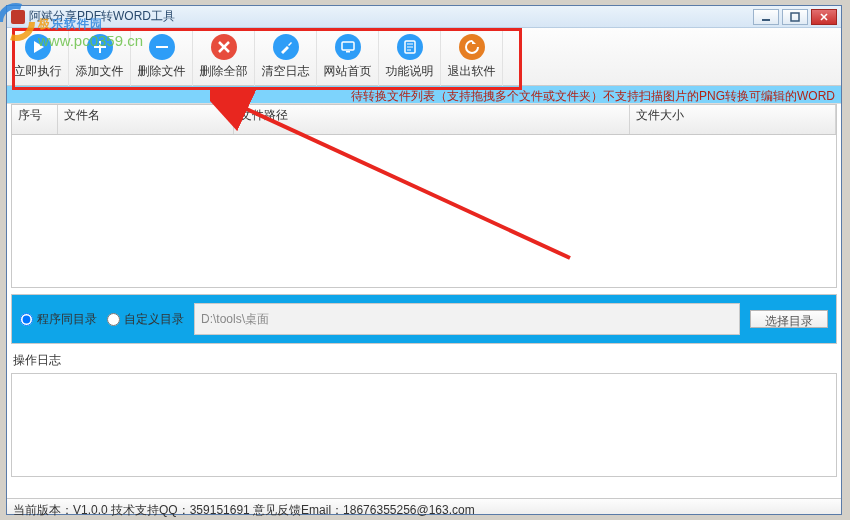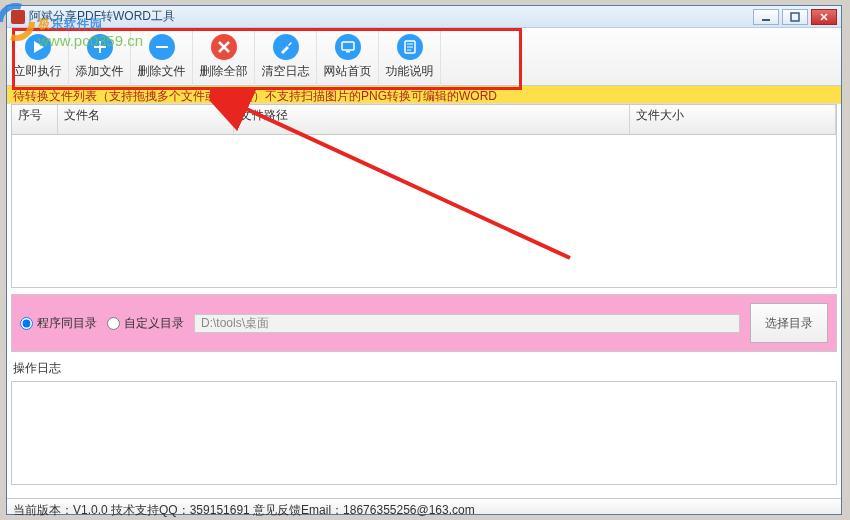--- a/index.html
+++ b/index.html
@@ -28,37 +28,37 @@
   .ico-web   { background:#2e9df7; color:#fff; }
   .ico-help  { background:#2e9df7; color:#fff; }
   .ico-exit  { background:#e67e22; color:#fff; }
   .ico svg { width:16px; height:16px; fill:#fff; }
 
   
   .redbox { position:absolute; left:12px; top:28px; width:510px; height:62px; border:3px solid #e8261f; pointer-events:none; }
   .redarrow { position:absolute; left:210px; top:88px; pointer-events:none; }
 
   
-  .listhint { height:18px; padding:2px 6px; color:#b02418; font-size:12px; background:#fde047; border-bottom:1px solid #ddd; white-space:nowrap; overflow:hidden;}
+  .listhint { height:18px; padding:2px 6px; color:#b02418; font-size:12px; background:#7dd3fc; border-bottom:1px solid #ddd; white-space:nowrap; overflow:hidden;text-align:right;}
 
   
   .tablewrap { border:1px solid #c9c9c9; margin:0 4px; background:#fff; }
   .thead { display:flex; height:30px; background:linear-gradient(#fdfdfd,#ececec); border-bottom:1px solid #c9c9c9;}
   .th { border-right:1px solid #d4d4d4; padding:2px 6px; font-size:12px; color:#333; }
   .th0{width:46px;} .th1{width:176px;} .th2{width:396px;} .th3{flex:1;}
   .tbody { height:152px; background:#fff; overflow:auto; }
 
   
   .group { margin:6px 4px 0 4px; }
   .group-title { font-size:12px; color:#333; padding:2px 2px; }
-  .group-body { border:1px solid #c9c9c9; padding:8px; background:#f9a8d4; display:flex; align-items:center; gap:10px;}
+  .group-body { border:1px solid #c9c9c9; padding:8px; background:#0ea5e9; display:flex; align-items:center; gap:10px;}
   .radio { display:flex; align-items:center; gap:4px; color:#333; }
   .radio input { margin:0; }
-  .pathbox { flex:1; height:19px; border:1px solid #c9c9c9; background:#f2f2f2; color:#888; padding:2px 6px; }
-  .browse { height:40px; padding:2px 14px; border:1px solid #b5b5b5; background:linear-gradient(#fdfdfd,#eee); color:#555; }
+  .pathbox { flex:1; height:32px; border:1px solid #c9c9c9; background:#f2f2f2; color:#888; padding:2px 6px; }
+  .browse { height:18px; padding:2px 14px; border:1px solid #b5b5b5; background:linear-gradient(#fdfdfd,#eee); color:#555; }
 
   
   .logbody { border:1px solid #c9c9c9; height:104px; background:#fff; margin-top:2px;}
 
   
   .status { position:absolute; bottom:0; left:0; right:0; height:16px; border-top:1px solid #c9c9c9; background:linear-gradient(#fdfdfd,#efefef); padding:3px 6px; color:#333; font-size:12px;}
 
   
   .watermark { position:absolute; left:-12px; top:-2px; pointer-events:none; opacity:0.85; }
   .watermark .wm-text { font-family: Arial, sans-serif; font-size:24px; font-weight:bold; letter-spacing:1px; }
@@ -149,20 +149,29 @@
     <div class="tool">
       <div class="ico ico-help">
           <svg viewBox="0 0 16 16">
             <rect x="3" y="2" width="10" height="12" rx="1" fill="none" stroke="#fff" stroke-width="1.5"></rect>
             <line x1="5" y1="5" x2="11" y2="5" stroke="#fff"></line>
             <line x1="5" y1="8" x2="11" y2="8" stroke="#fff"></line>
             <line x1="5" y1="11" x2="9" y2="11" stroke="#fff"></line>
           </svg>
         </div>
       <span class="lbl">功能说明</span>
+    </div>
+    <div class="tool">
+      <div class="ico ico-exit">
+          <svg viewBox="0 0 16 16">
+            <path d="M8 2 A6 6 0 1 0 14 8" fill="none" stroke="#fff" stroke-width="2"></path>
+            <polygon points="8,1 12,5 8,5"></polygon>
+          </svg>
+        </div>
+      <span class="lbl">退出软件</span>
     </div>
   </div>
 
   <div class="listhint">待转换文件列表（支持拖拽多个文件或文件夹）不支持扫描图片的PNG转换可编辑的WORD</div>
 
   <div class="tablewrap">
     <div class="thead">
       <div class="th th0">序号</div>
       <div class="th th1">文件名</div>
       <div class="th th2">文件路径</div>

